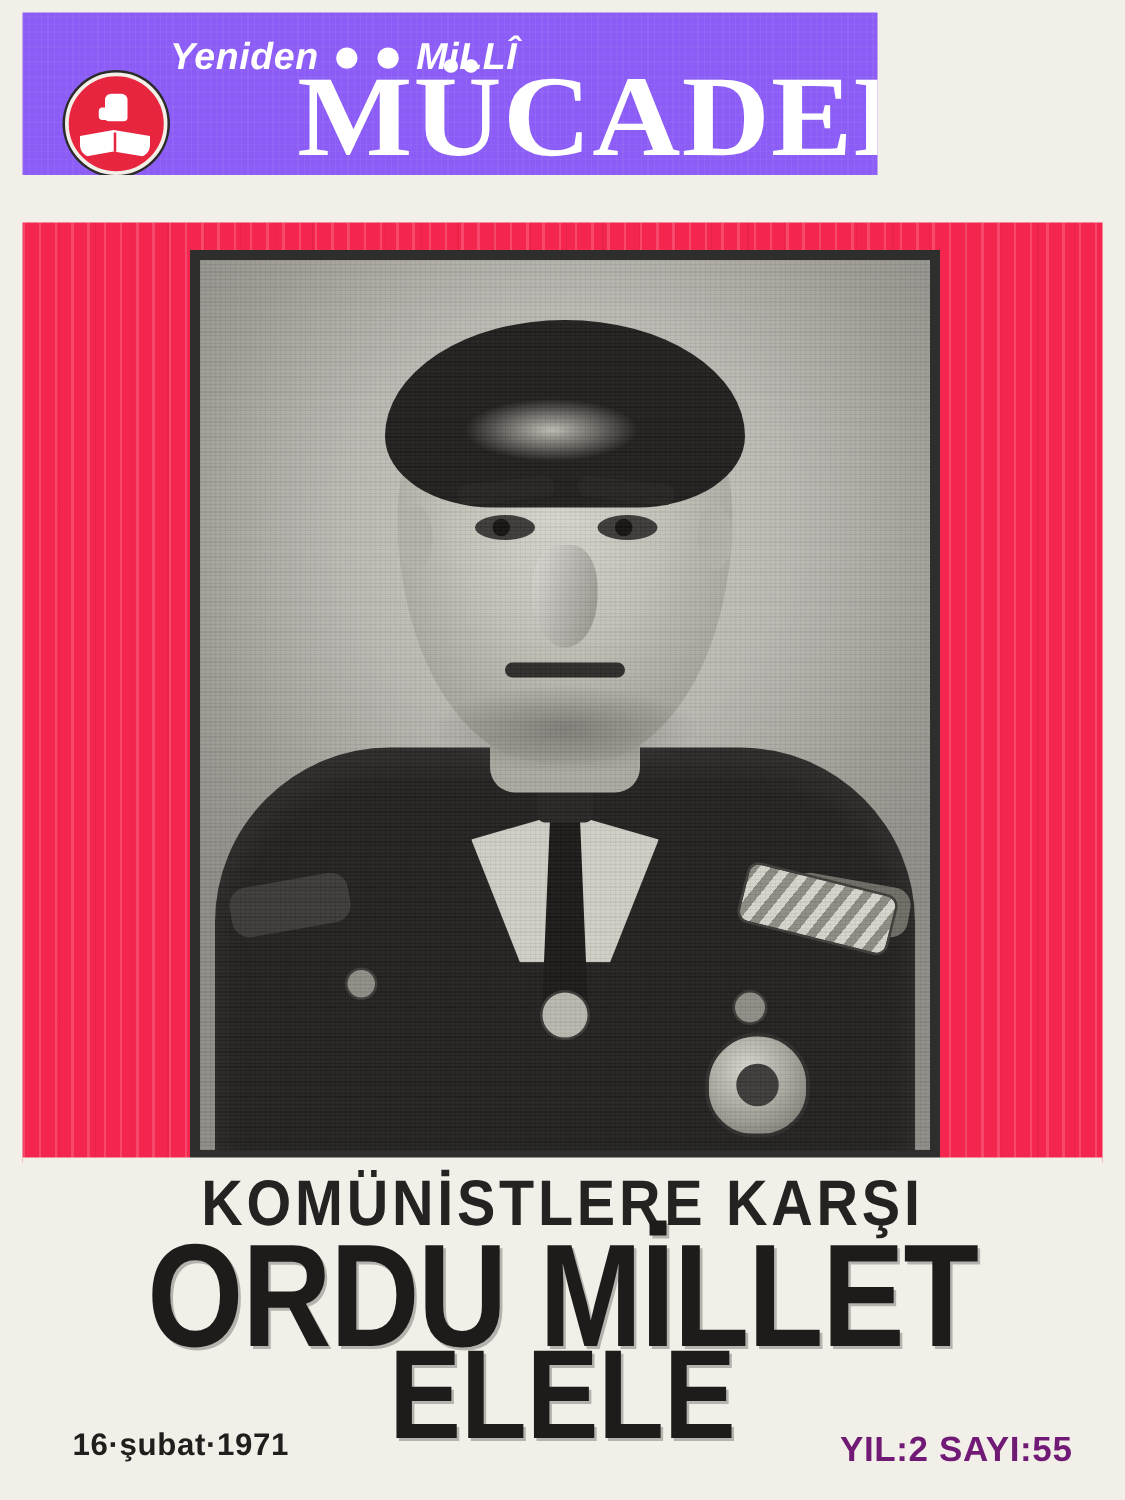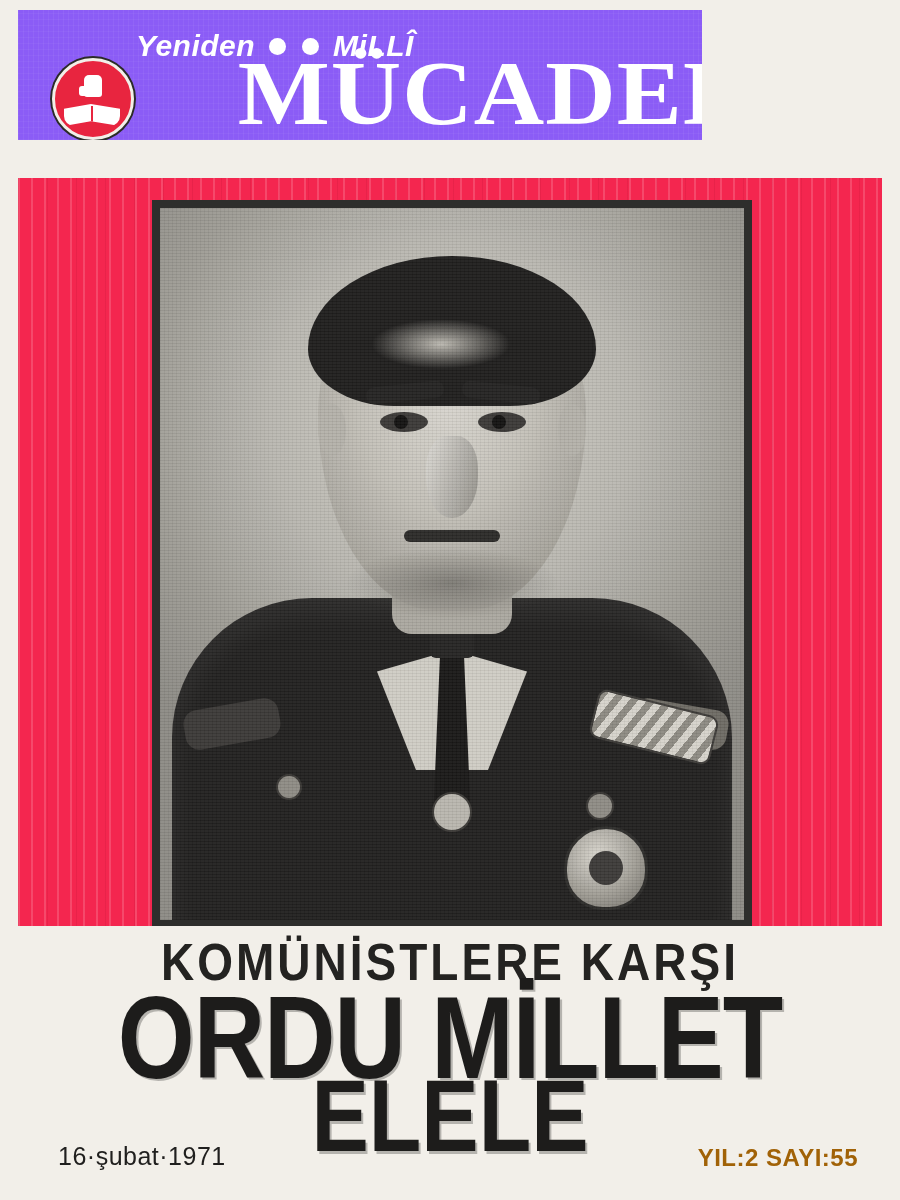--- a/index.html
+++ b/index.html
@@ -442,30 +442,30 @@
     transform-origin: top center;
     white-space: nowrap;
     text-shadow: 2px 2px 0 rgba(0,0,0,0.25);
   }
   .footer-date {
     position: absolute;
     left: 40px;
     top: 216px;
     color: #201f1e;
     font-size: 25px;
-    font-weight: normal;
+    font-weight: bold;
     letter-spacing: 0.5px;
     white-space: nowrap;
   }
   .footer-issue {
     position: absolute;
     right: 24px;
     top: 218px;
-    color: #a16207;
-    font-size: 24px;
+    color: #701a75;
+    font-size: 28px;
     font-weight: bold;
     letter-spacing: 0.5px;
     white-space: nowrap;
   }
 </style>
 </head>
 <body>
 
 <div id="page">
 

